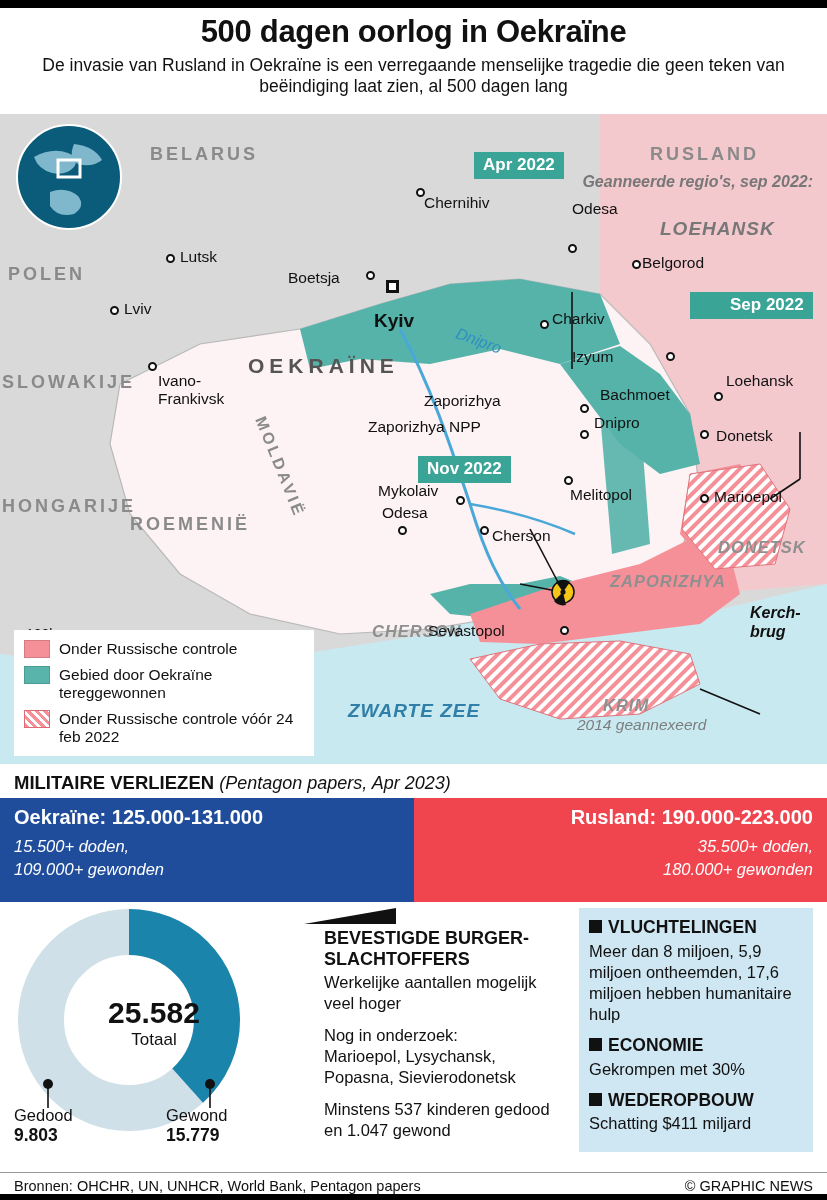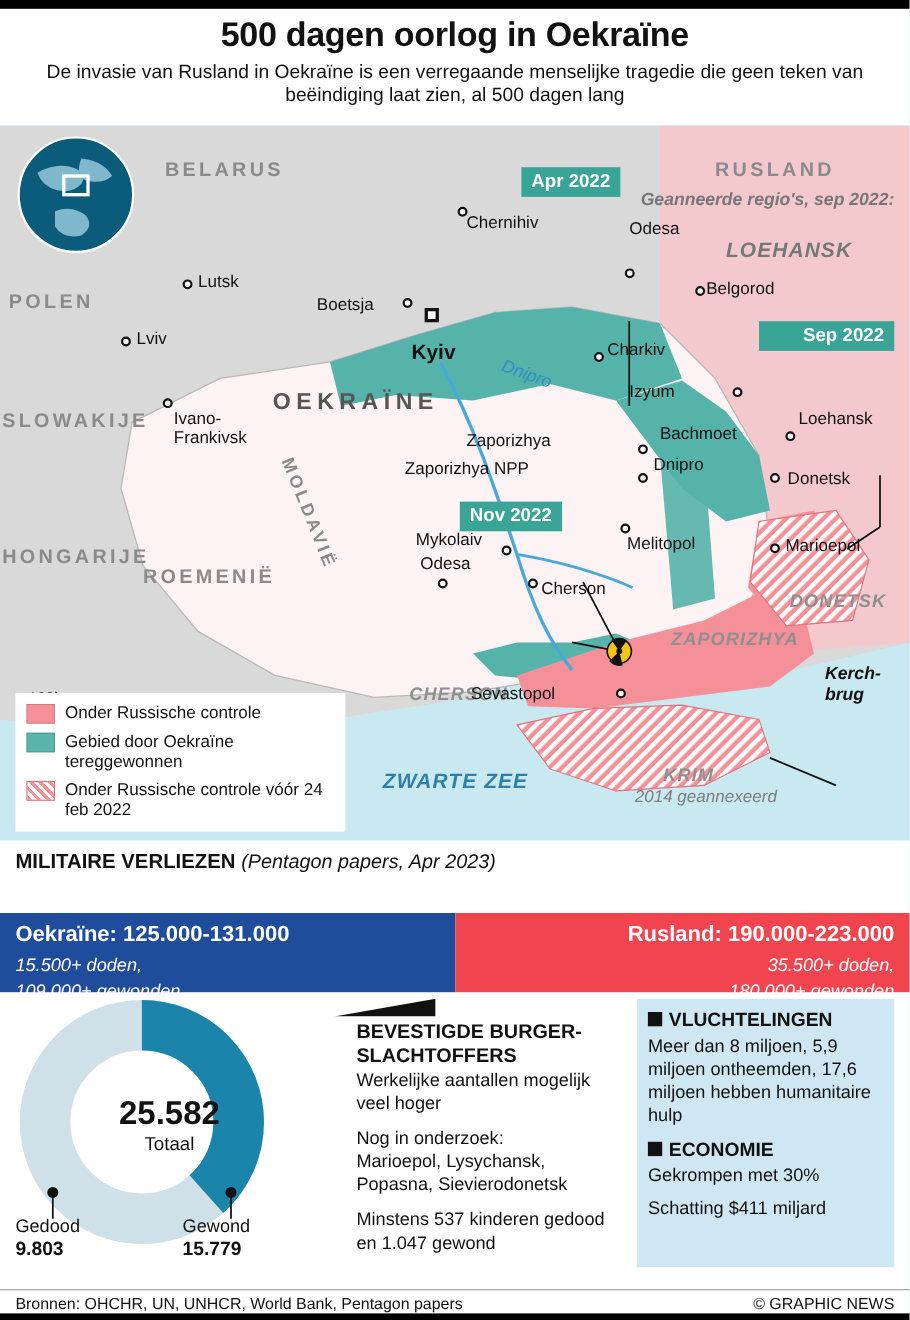--- a/index.html
+++ b/index.html
@@ -88,21 +88,21 @@
   .globe {
     position:absolute; left:14px; top:8px; width:110px; height:110px;
   }
 
   
   .mil-head {
     padding: 8px 14px 4px 14px; font-size:18.5px; font-weight:bold;
   }
   .mil-head i { font-weight:normal; font-style:italic; font-size:18px; }
   .mil-row { display:flex; width:827px; height:104px; }
-  .mil-col { padding:8px 14px; color:#fff;margin-top:32px; }
+  .mil-col { padding:8px 14px; color:#fff; }
   .mil-ukr { background:#1f4d9c; width:50%; }
   .mil-rus { background:#f0454f; width:50%; text-align:right; }
   .mil-title { font-size:20px; font-weight:bold; margin-bottom:6px; }
   .mil-sub { font-size:16.5px; font-style:italic; line-height:1.35; }
 
   
   .bottom { display:flex; width:827px; padding:6px 14px 0 14px; gap:10px; }
   .donut-col { width:300px; position:relative; }
   .mid-col { width:260px; font-size:16.5px; line-height:1.3; padding-top:6px;}
   .right-col {
@@ -381,20 +381,23 @@
       </div>
       <div>Meer dan 8 miljoen, 5,9 miljoen ontheemden, 17,6 miljoen hebben humanitaire hulp</div>
     </div>
     <div class="sec">
       <div class="sec-title">
         <span class="blk"></span><span>ECONOMIE</span>
       </div>
       <div>Gekrompen met 30%</div>
     </div>
     <div class="sec">
+      <div class="sec-title">
+        <span class="blk"></span><span>WEDEROPBOUW</span>
+      </div>
       <div>Schatting $411 miljard</div>
     </div>
   </div>
 </div>
 
 <div class="footer">
   <span>Bronnen: OHCHR, UN, UNHCR, World Bank, Pentagon papers</span>
   <span>© GRAPHIC NEWS</span>
 </div>
 <div class="bottombar"></div>

